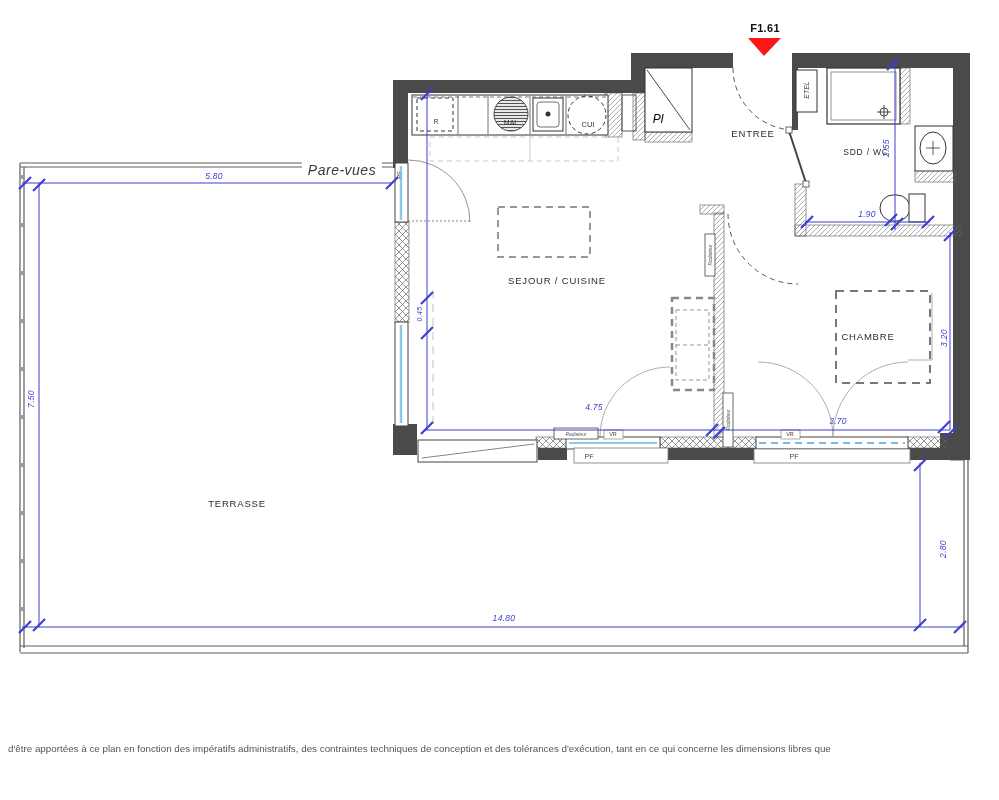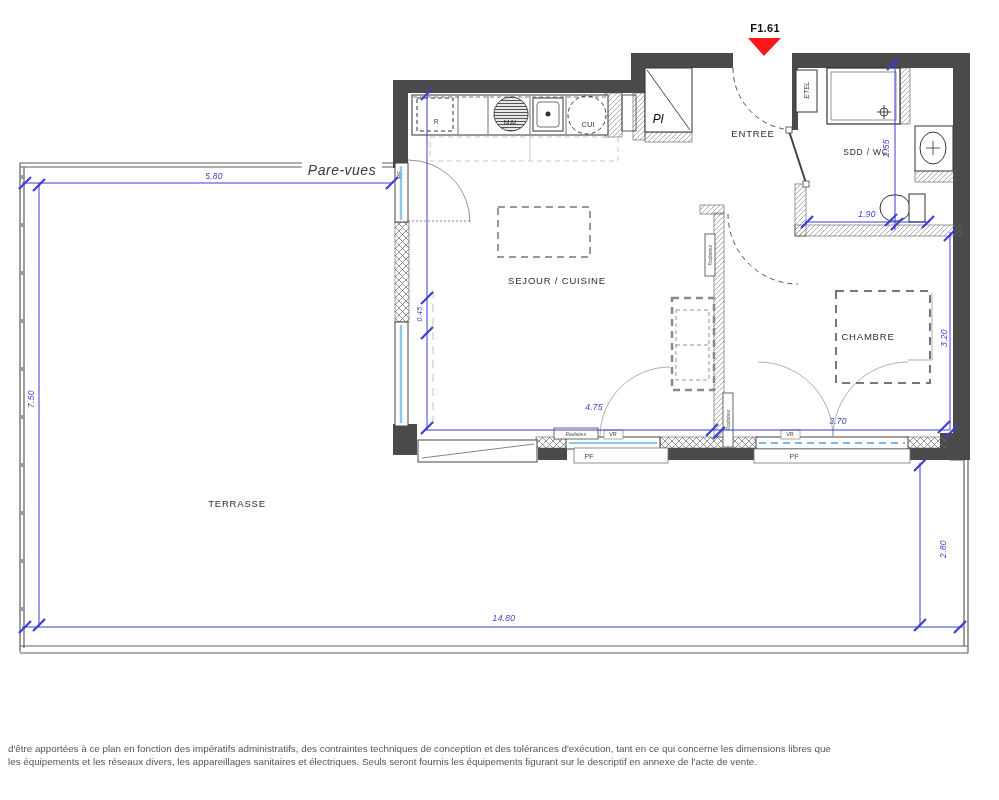--- a/index.html
+++ b/index.html
@@ -235,16 +235,15 @@
 <div class="lbl kit" style="left:436px;top:113px;">R</div>
 <div class="lbl kit" style="left:511px;top:114px;font-size:7px;">MAL</div>
 <div class="lbl kit" style="left:588px;top:116px;font-size:7.5px;">CUI</div>
 
 <div class="lbl rad" style="left:576px;top:434px;">Radiateur</div>
 <div class="lbl rad rot" style="left:710px;top:255px;">Radiateur</div>
 <div class="lbl rad rot" style="left:728px;top:420px;">Radiateur</div>
 
 <div id="footer">
   <div>d'être apportées à ce plan en fonction des impératifs administratifs, des contraintes techniques de conception et des tolérances d'exécution, tant en ce qui concerne les dimensions libres que</div>
-  <div>les équipements et les réseaux divers, les appareillages sanitaires et électriques. Seuls seront fournis les équipements figurant sur le descriptif en annexe de l'acte de vente.</div>
 </div>
 
 </div>
 
 </body></html>

